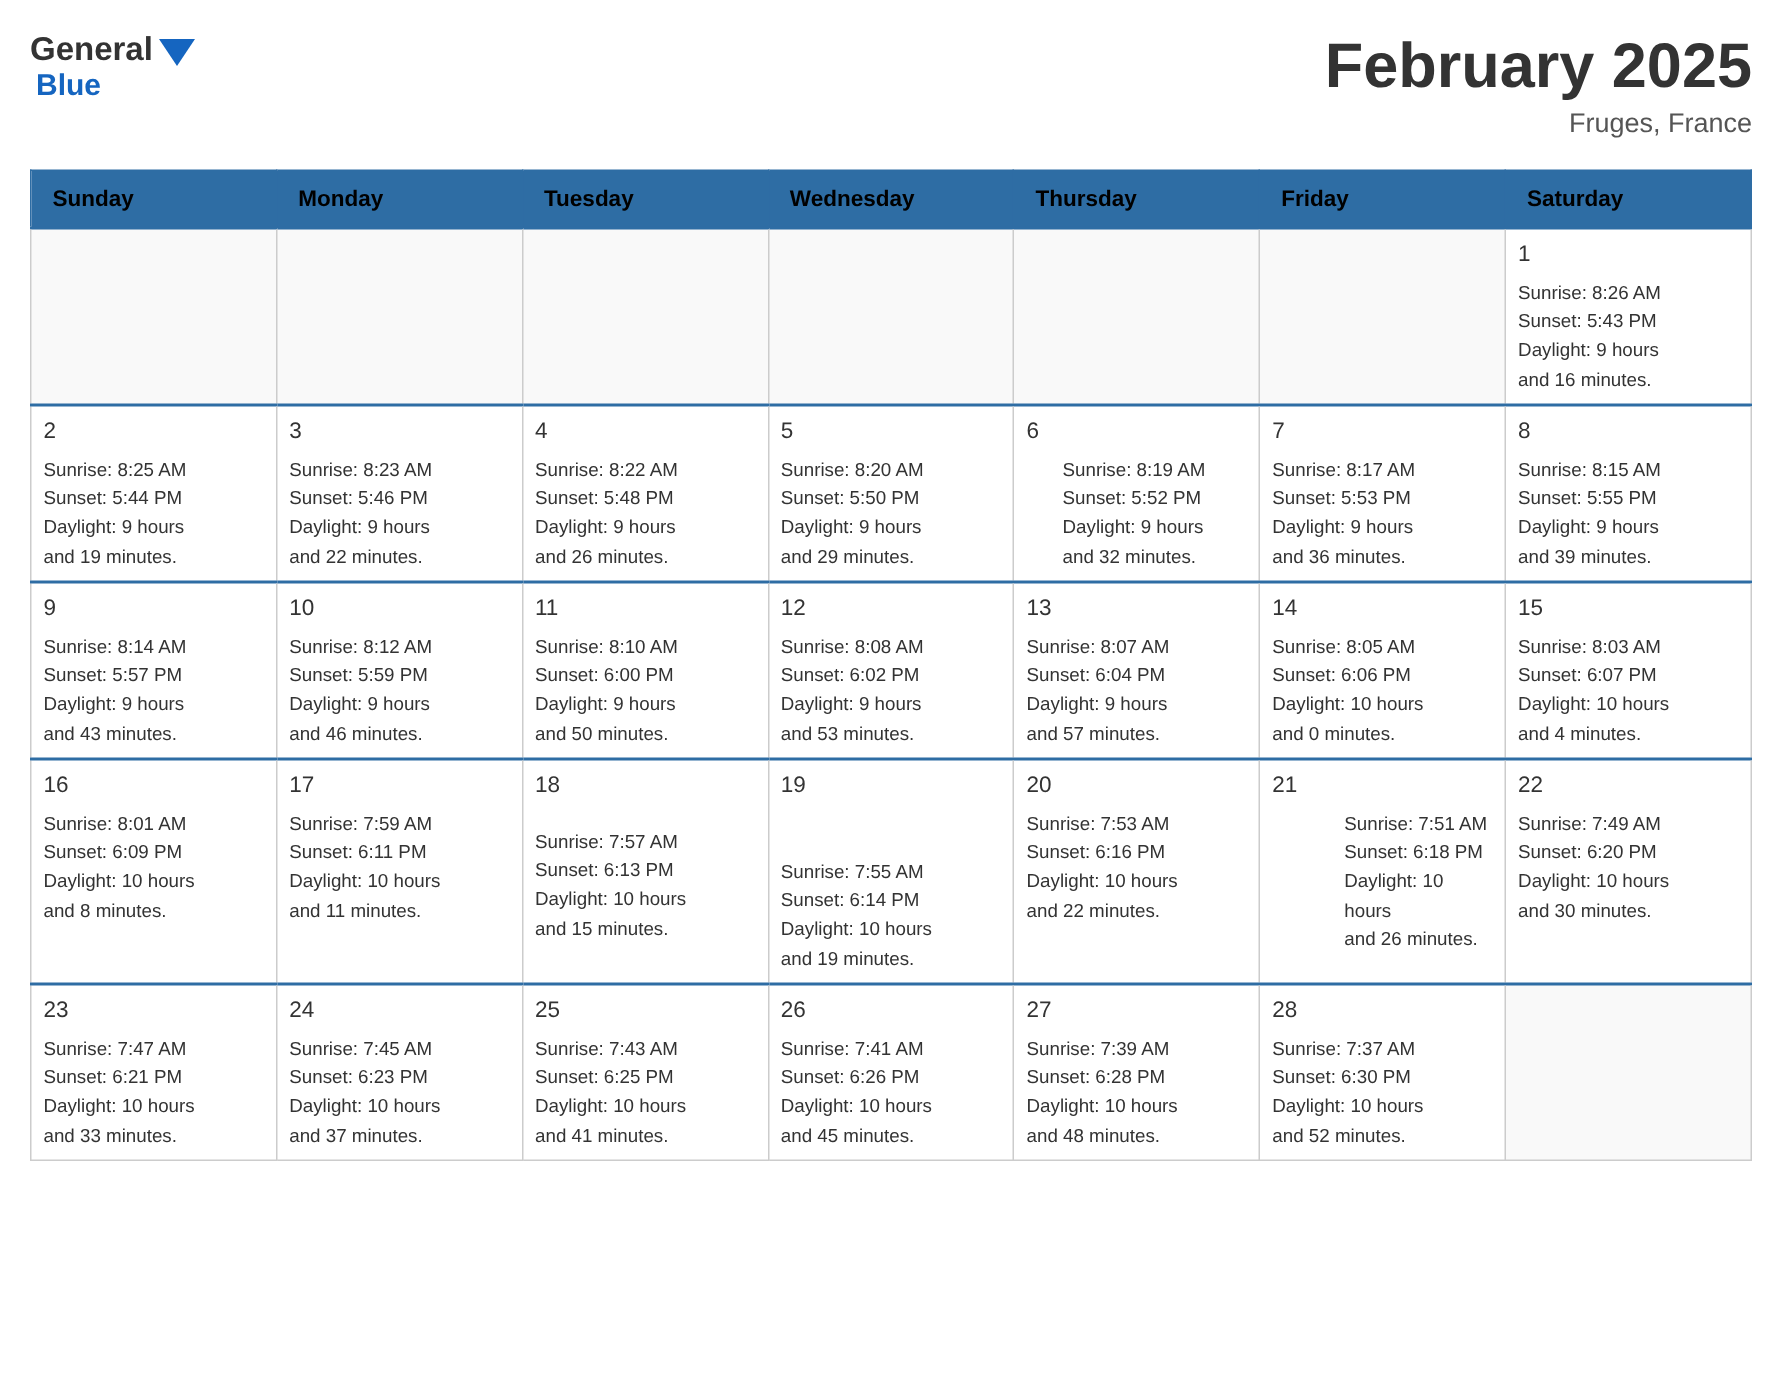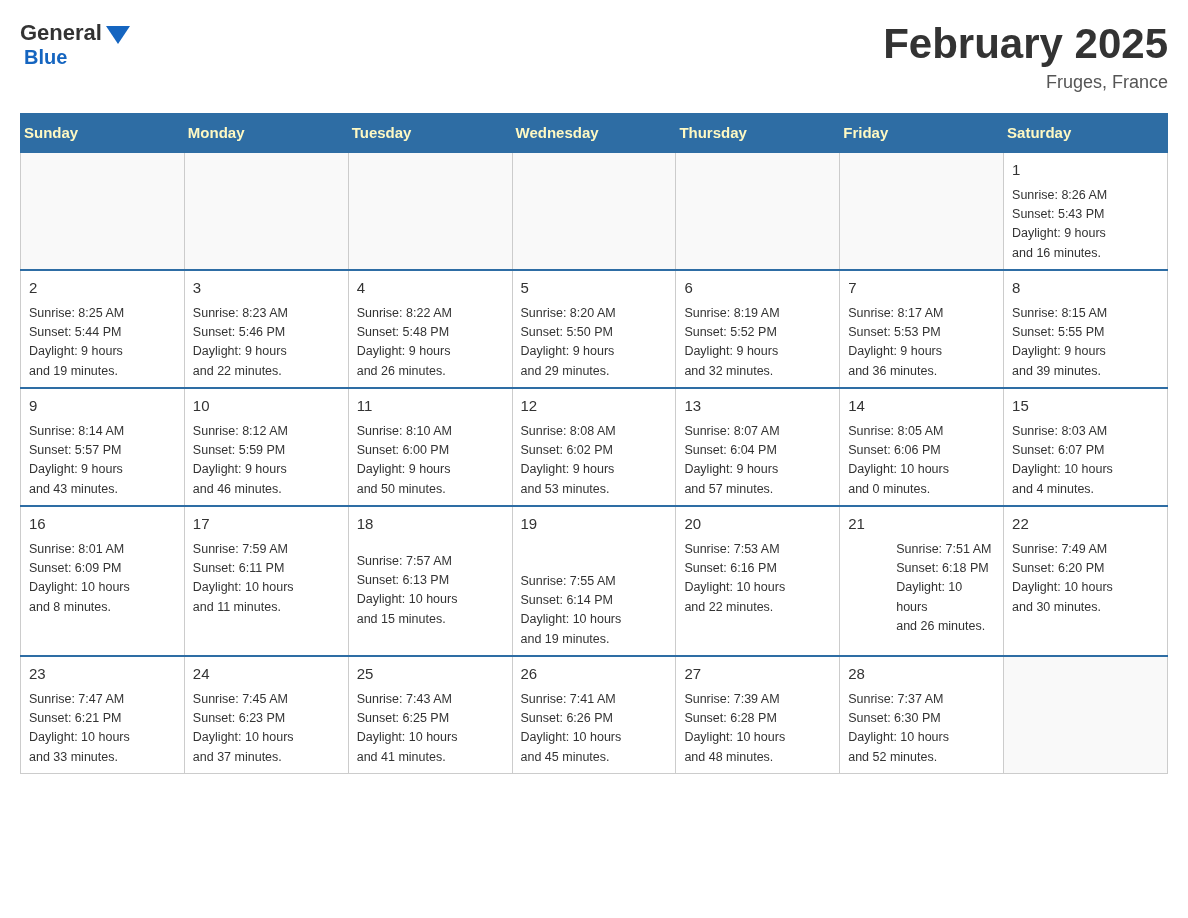--- a/index.html
+++ b/index.html
@@ -64,22 +64,22 @@
       color: #555;
       margin-top: 4px;
     }
     .calendar {
       width: 100%;
       border-collapse: collapse;
       border: 1px solid #bbb;
     }
     .calendar th {
       background-color: #2e6da4;
-      color: #fef9c3;
-      padding: 10px 3px;
+      color: #000000;
+      padding: 10px 14px;
       text-align: left;
       font-size: 15px;
       border: 1px solid #2e6da4;
     }
     .calendar td {
       vertical-align: top;
       padding: 6px 8px;
       border: 1px solid #ccc;
       width: calc(100% / 7);
       min-height: 100px;
@@ -177,21 +177,21 @@
         </td>
         <td>
           <span class="day-number">5</span>
           <div class="day-info" style="white-space: pre-line;">Sunrise: 8:20 AM
 Sunset: 5:50 PM
 Daylight: 9 hours
 and 29 minutes.</div>
         </td>
         <td>
           <span class="day-number">6</span>
-          <div class="day-info" style="white-space: pre-line;">Sunrise: 8:19 AM
+          <div class="day-info" style="white-space: pre-line; margin-left: 24px;">Sunrise: 8:19 AM
 Sunset: 5:52 PM
 Daylight: 9 hours
 and 32 minutes.</div>
         </td>
         <td>
           <span class="day-number">7</span>
           <div class="day-info" style="white-space: pre-line;">Sunrise: 8:17 AM
 Sunset: 5:53 PM
 Daylight: 9 hours
 and 36 minutes.</div>

